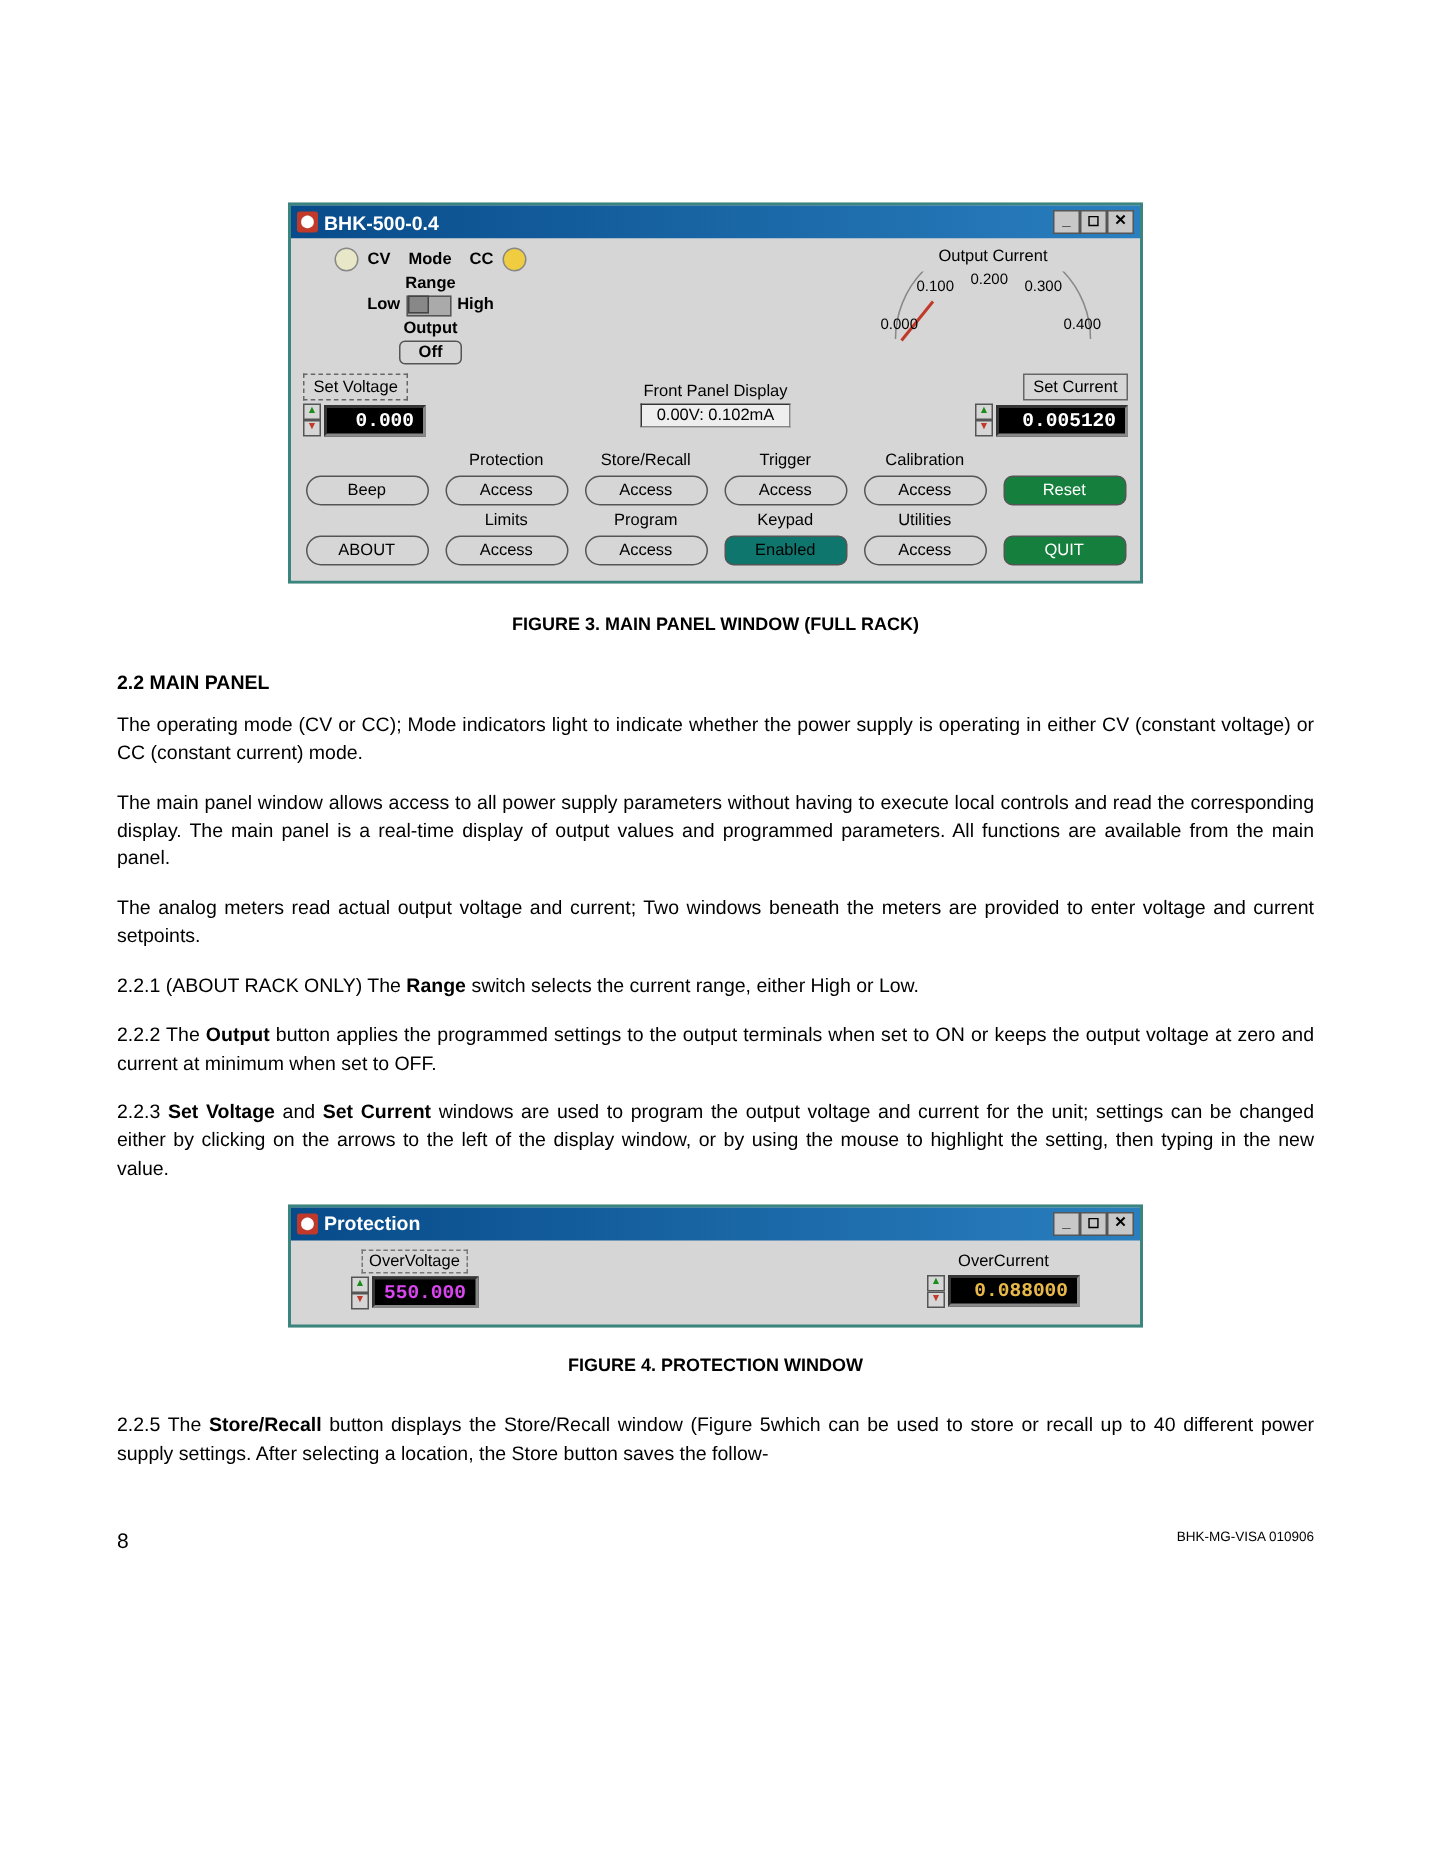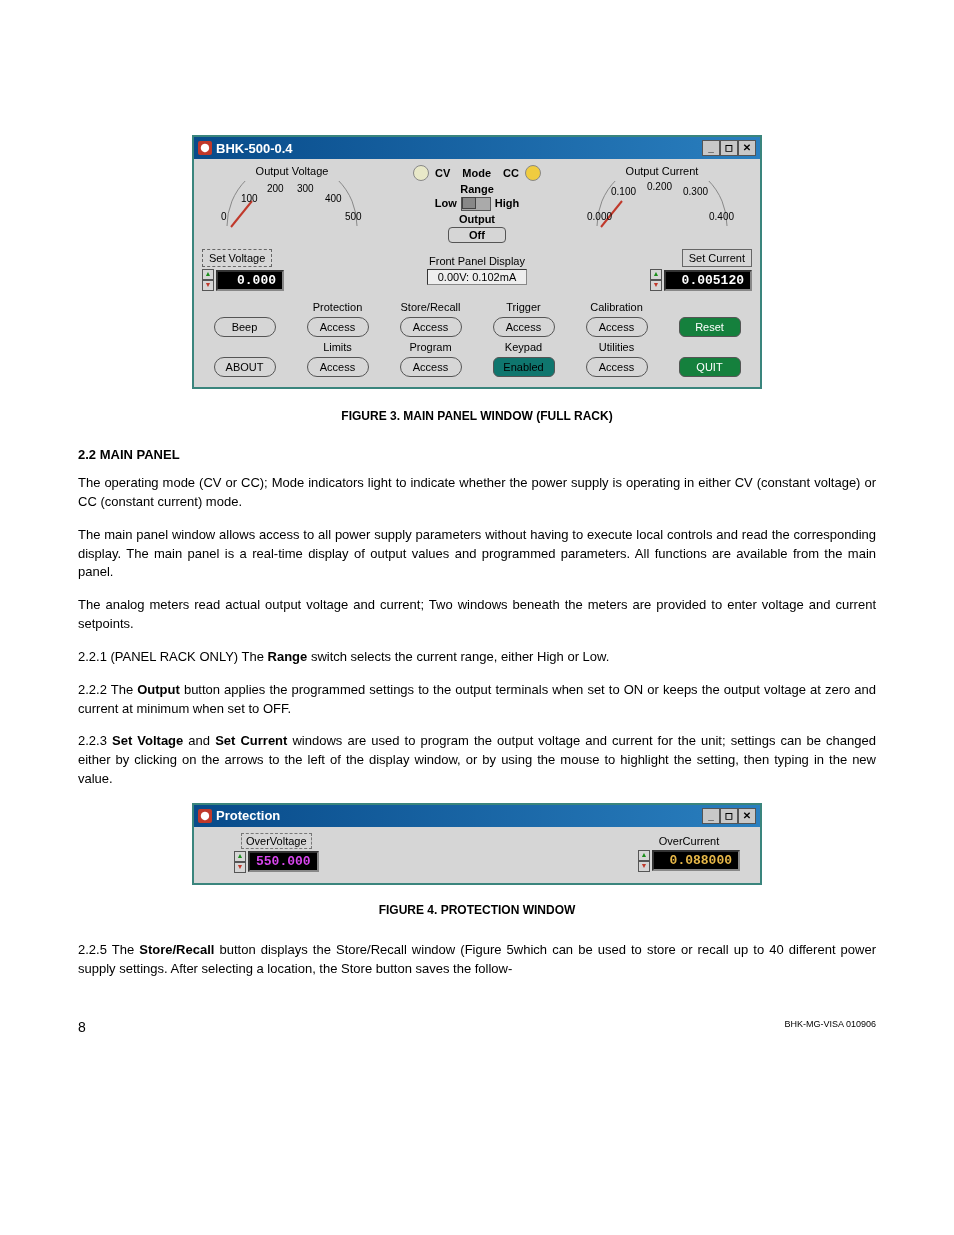--- a/index.html
+++ b/index.html
@@ -204,21 +204,21 @@
     gap: 4px 8px;
     font-size: 11px;
     align-items: center;
     justify-items: center;
   }
   .btn-grid .lbl {
     font-size: 11px;
     text-align: center;
   }
   .panel-btn {
-    width: 62px;
+    width: 82px;
     height: 20px;
     background: #d6d6d6;
     border: 1px solid #555;
     border-radius: 10px;
     font-size: 11px;
     text-align: center;
     line-height: 18px;
     box-sizing: border-box;
   }
   .panel-btn.dark {
@@ -261,21 +261,21 @@
   .prot-window {
     width: 570px;
     margin: 10px auto;
     border: 2px solid #3a857d;
     box-sizing: border-box;
     background: #d6d6d6;
   }
   .prot-body {
     display: flex;
     justify-content: space-between;
-    padding: 6px 20px 10px 40px;
+    padding: 6px 40px 10px 40px;
     align-items: center;
   }
   .prot-col {
     display: flex;
     flex-direction: column;
     align-items: center;
     gap: 2px;
   }
   .prot-label {
     font-size: 11px;
@@ -299,54 +299,37 @@
       </div>
       <div class="win-controls">
         <div class="win-btn">_</div>
         <div class="win-btn">◻</div>
         <div class="win-btn">✕</div>
       </div>
     </div>
     <div class="panel-body">
       <div class="top-row">
 
-        <div class="gauge-col">
-          <div class="gauge-label">Output Voltage</div>
-          <div class="gauge">
-            <svg viewBox="0 0 150 50">
-              <path d="M10 45 A65 65 0 0 1 140 45" fill="none" stroke="#888" stroke-width="1"></path>
-              <line x1="14" y1="46" x2="35" y2="20" stroke="#c0392b" stroke-width="2"></line>
-            </svg>
-            <div class="gauge-tick-labels">
-              <span class="gtl" style="left:4px;top:30px">0</span>
-              <span class="gtl" style="left:24px;top:12px">100</span>
-              <span class="gtl" style="left:50px;top:2px">200</span>
-              <span class="gtl" style="left:80px;top:2px">300</span>
-              <span class="gtl" style="left:108px;top:12px">400</span>
-              <span class="gtl" style="left:128px;top:30px">500</span>
-            </div>
-          </div>
-        </div>
 
         <div class="top-center">
           <div class="mode-row">
             <span class="led led-off"></span>
             <span>CV</span>
             <span style="margin:0 6px">Mode</span>
             <span>CC</span>
             <span class="led led-cc"></span>
           </div>
           <div>Range</div>
           <div class="range-row">
             <span>Low</span>
             <span class="slide-switch"></span>
             <span>High</span>
           </div>
           <div>Output</div>
-          <div class="panel-btn" style="width:58px;height:16px;line-height:14px;border-radius:4px">Off</div>
+          <div class="panel-btn" style="width:42px;height:16px;line-height:14px;border-radius:4px">Off</div>
         </div>
 
         <div class="gauge-col">
           <div class="gauge-label">Output Current</div>
           <div class="gauge">
             <svg viewBox="0 0 150 50">
               <path d="M10 45 A65 65 0 0 1 140 45" fill="none" stroke="#888" stroke-width="1"></path>
               <line x1="14" y1="46" x2="35" y2="20" stroke="#c0392b" stroke-width="2"></line>
             </svg>
             <div class="gauge-tick-labels">
@@ -421,21 +404,21 @@
 
   <div class="caption">FIGURE 3.    MAIN PANEL WINDOW (FULL RACK)</div>
 
   <div class="section-h">2.2  MAIN PANEL</div>
 
   <div class="body-text">The operating mode (CV or CC); Mode indicators light to indicate whether the power supply is operating in either CV (constant voltage) or CC (constant current) mode.</div>
   <div class="body-text">The main panel window allows access to all power supply parameters without having to execute local controls and read the corresponding display. The main panel is a real-time display of output values and programmed parameters. All functions are available from the main panel.</div>
   <div class="body-text">The analog meters read actual output voltage and current; Two windows beneath the meters are provided to enter voltage and current setpoints.</div>
 
   <div class="body-text">
-    <span>2.2.1    (PANEL RACK ONLY) The </span><span class="b">Range</span><span> switch selects the current range, either High or Low.</span>
+    <span>2.2.1    (ABOUT RACK ONLY) The </span><span class="b">Range</span><span> switch selects the current range, either High or Low.</span>
   </div>
 
   <div class="body-text">
     <span>2.2.2    The </span><span class="b">Output</span><span> button applies the programmed settings to the output terminals when set to ON or keeps the output voltage at zero and current at minimum when set to OFF.</span>
   </div>
 
   <div class="body-text">
     <span>2.2.3    </span><span class="b">Set Voltage</span><span> and </span><span class="b">Set Current</span><span> windows are used to program the output voltage and current for the unit; settings can be changed either by clicking on the arrows to the left of the display window, or by using the mouse to highlight the setting, then typing in the new value.</span>
   </div>
 

